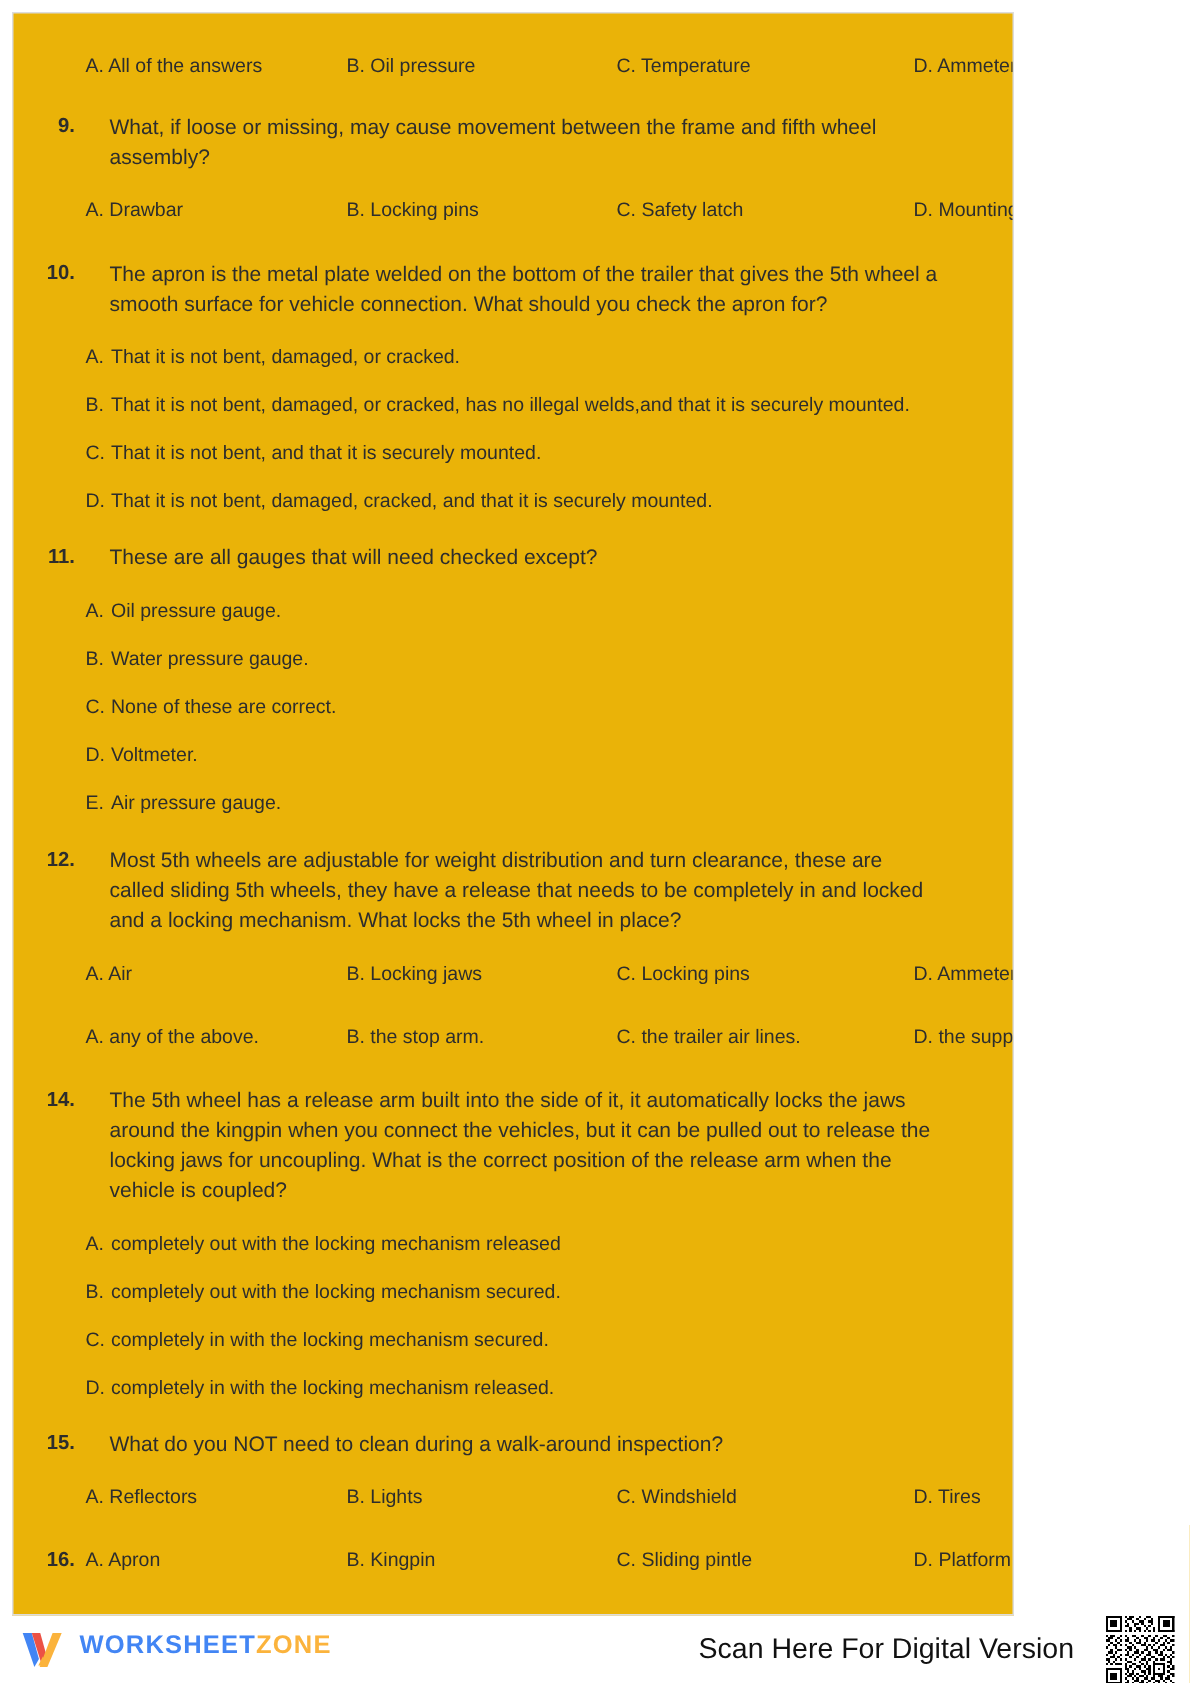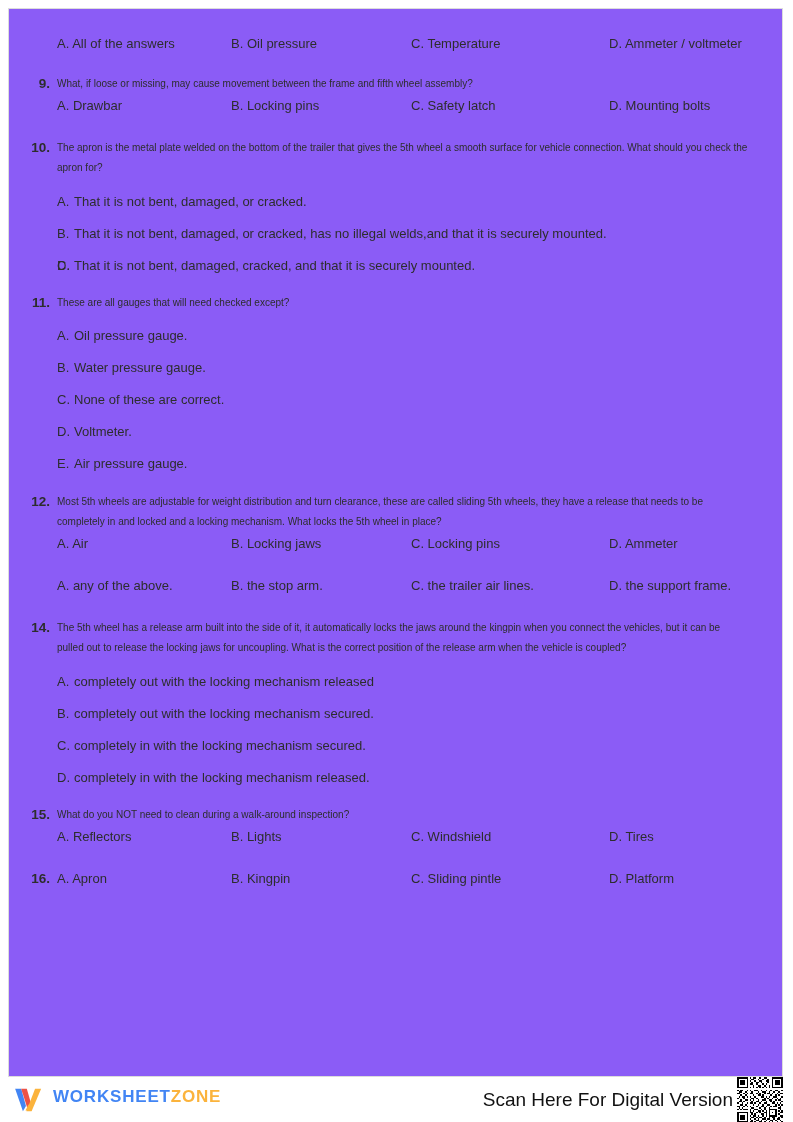--- a/index.html
+++ b/index.html
@@ -13,25 +13,25 @@
     height: 1122px;
     font-family: "Liberation Sans", sans-serif;
     color: #2d2d2d;
     position: relative;
     overflow: hidden;
   }
   .page {
     position: absolute;
     left: 8px;
     top: 8px;
-    width: 775px;
+    width: 668px;
     height: 1069px;
     border: 1px solid #dcdcdc;
     box-sizing: border-box;
-    background: #8b5cf6;
+    background: #eab308;
     overflow: hidden;
   }
   .content {
     padding: 14px 0 0 0;
   }
 
   
   .q-block {
     position: relative;
     padding-left: 48px;
@@ -43,24 +43,24 @@
     left: 0;
     top: 0;
     width: 41px;
     text-align: right;
     font-size: 13.5px;
     font-weight: bold;
     line-height: 20px;
     color: #2d2d2d;
   }
   .q-text {
-    font-size: 10px;
+    font-size: 14px;
     line-height: 20px;
     color: #2d2d2d;
-    margin: 0;
+    margin: 16px;
   }
 
   
   .answers-row {
     position: relative;
     height: 20px;
     margin-top: 2px;
     margin-bottom: 12px;
   }
   .answers-row .opt {
@@ -124,21 +124,21 @@
     font-size: 17px;
     font-weight: bold;
     letter-spacing: 0.8px;
   }
   .brand-text .blue { color: #4285f4; }
   .brand-text .orange { color: #fbb33c; }
 
   .scan-wrap {
     display: flex;
     align-items: center;
-    gap: 4px;
+    gap: 21px;
     justify-content: center;
   }
   .scan-text {
     font-size: 19px;
     color: #111;
     font-family: "Liberation Sans", sans-serif;
     white-space: nowrap;
   }
   .qr {
     width: 46px;
@@ -179,20 +179,21 @@
       <div class="opt">
         <span class="lbl">A.</span>
         <span class="txt">That it is not bent, damaged, or cracked.</span>
       </div>
       <div class="opt">
         <span class="lbl">B.</span>
         <span class="txt">That it is not bent, damaged, or cracked, has no illegal welds,and that it is securely mounted.</span>
       </div>
       <div class="opt">
         <span class="lbl">C.</span>
+        <span class="txt">That it is not bent, and that it is securely mounted.</span>
       </div>
       <div class="opt">
         <span class="lbl">D.</span>
         <span class="txt">That it is not bent, damaged, cracked, and that it is securely mounted.</span>
       </div>
     </div>
 
     <div class="q-block">
       <span class="q-num">11.</span>
       <p class="q-text">These are all gauges that will need checked except?</p>

